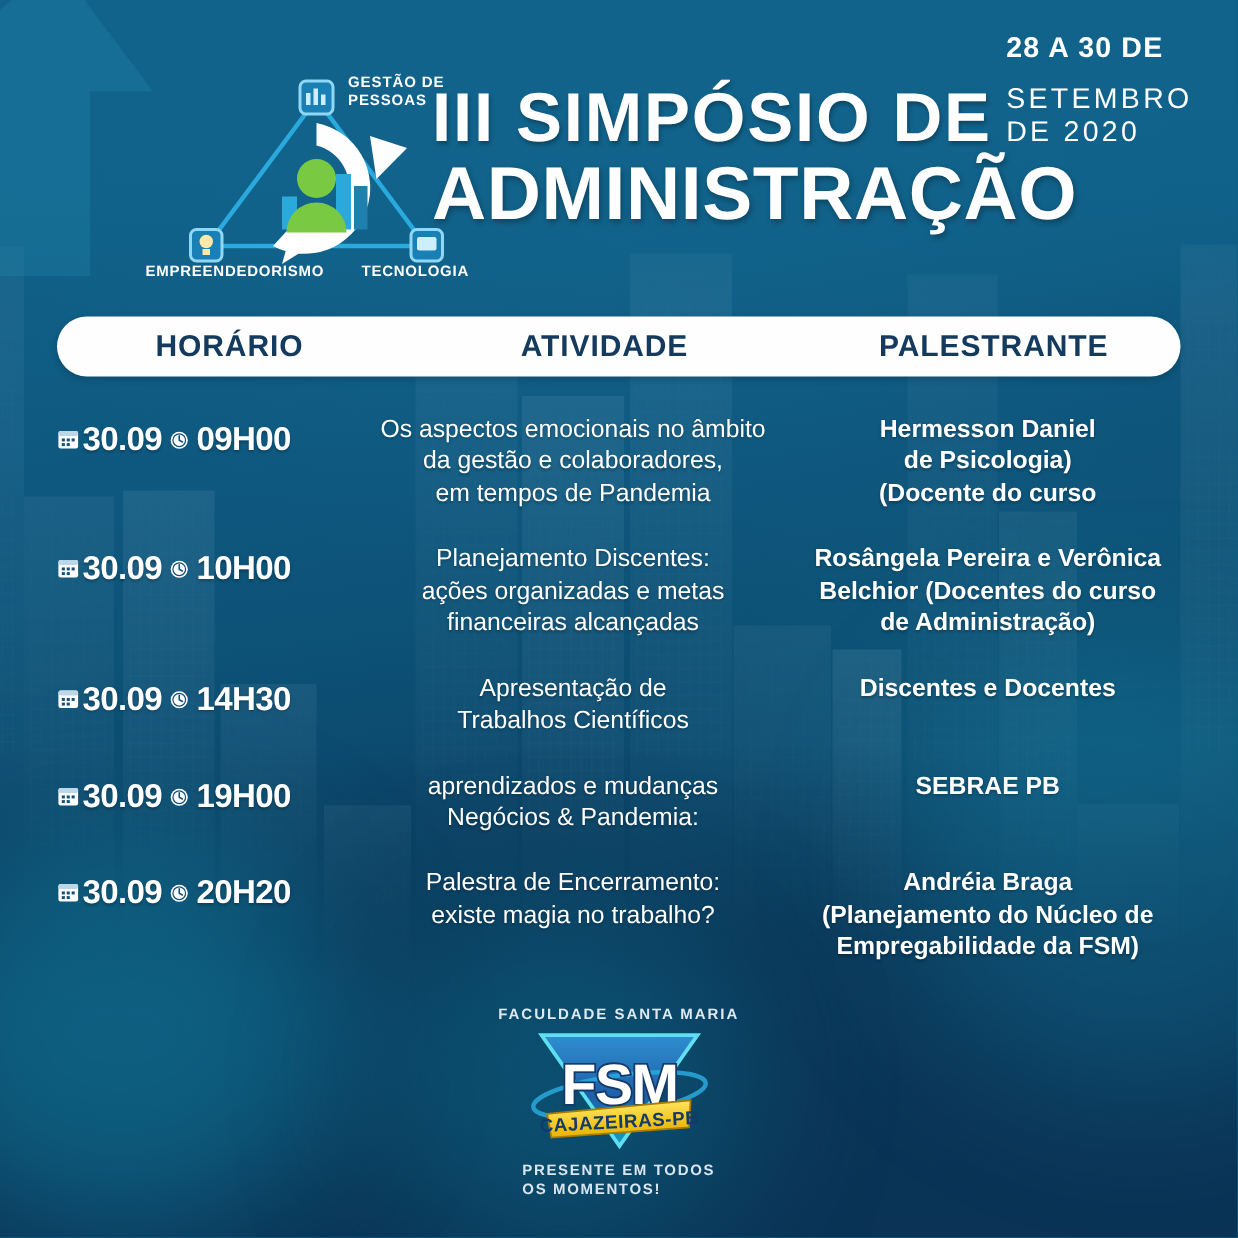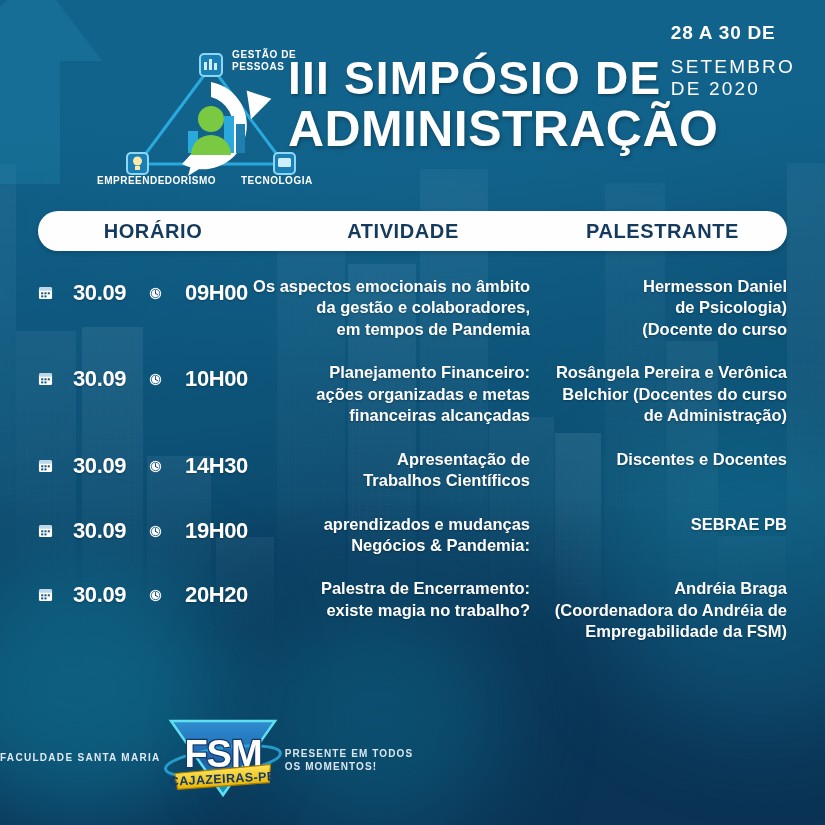--- a/index.html
+++ b/index.html
@@ -49,32 +49,32 @@
   .pill{position:absolute;left:38px;top:211px;width:749px;height:40px;background:#fefefe;border-radius:22px;
         box-shadow:0 2px 5px rgba(0,0,0,.18);display:flex;align-items:center;}
   .pill span{color:#143a5e;font-weight:bold;font-size:20px;letter-spacing:.6px;text-align:center;}
   .ch-1{width:230px;}
   .ch-2{width:270px;}
   .ch-3{width:249px;}
 
   
   .rows{position:absolute;left:38px;top:276px;width:749px;}
   .row{display:flex;align-items:flex-start;margin-bottom:22px;}
-  .c-time{width:196px;flex:0 0 196px;display:flex;align-items:center;gap:20px;color:#fff;
+  .c-time{width:196px;flex:0 0 196px;display:flex;align-items:center;gap:2px;color:#fff;
           font-size:22px;font-weight:bold;letter-spacing:-.4px;padding-top:4px;
           text-shadow:0 1px 2px rgba(0,0,0,.28);}
-  .c-act{width:296px;flex:0 0 296px;text-align:right;color:#fff;font-size:16.5px;font-weight:bold;
+  .c-act{width:296px;flex:0 0 296px;text-align:center;color:#fff;font-size:16.5px;font-weight:normal;
          line-height:1.30;text-shadow:0 1px 2px rgba(0,0,0,.30);}
-  .c-spk{width:257px;flex:0 0 257px;text-align:right;color:#fff;font-size:16.5px;font-weight:bold;
+  .c-spk{width:257px;flex:0 0 257px;text-align:center;color:#fff;font-size:16.5px;font-weight:bold;
          line-height:1.30;text-shadow:0 1px 2px rgba(0,0,0,.30);}
   .ic{flex:0 0 auto;display:inline-block;vertical-align:middle;}
   .dot{margin:0 3px;}
 
   
-  .fsm{position:absolute;left:0;right:0;bottom:24px;display:flex;flex-direction:row;align-items:center;}
+  .fsm{position:absolute;left:0;right:0;bottom:24px;display:flex;flex-direction:column;align-items:center;}
   .fsm-top{color:#dfe9f2;font-size:10px;font-weight:bold;letter-spacing:1.3px;margin-bottom:2px;}
   .fsm-bot{color:#d9e6f0;font-size:10px;font-weight:bold;letter-spacing:1.1px;text-align:left;
            line-height:1.28;margin-top:5px;}
 </style>
 </head>
 <body>
 
 <div id="poster">
 
   <div class="city" id="cityLayer">
@@ -201,21 +201,21 @@
             </svg></span>
           <span>30.09</span>
           <span class="ic dot"><svg width="13" height="13" viewBox="0 0 16 16">
               <circle cx="8" cy="8" r="7" fill="#ffffff"></circle>
               <circle cx="8" cy="8" r="5.2" fill="none" stroke="#12507d" stroke-width="1"></circle>
               <path d="M8 4.4 V8 L10.6 9.4" stroke="#12507d" stroke-width="1.3" fill="none" stroke-linecap="round"></path>
             </svg></span>
           <span>10H00</span>
         </div>
         <div class="c-act">
-          <div>Planejamento Financeiro:</div>
+          <div>Planejamento Discentes:</div>
           <div>ações organizadas e metas</div>
           <div>financeiras alcançadas</div>
         </div>
         <div class="c-spk">
           <div>Rosângela Pereira e Verônica</div>
           <div>Belchior (Docentes do curso</div>
           <div>de Administração)</div>
         </div>
       </div>
       <div class="row">
@@ -290,21 +290,21 @@
               <path d="M8 4.4 V8 L10.6 9.4" stroke="#12507d" stroke-width="1.3" fill="none" stroke-linecap="round"></path>
             </svg></span>
           <span>20H20</span>
         </div>
         <div class="c-act">
           <div>Palestra de Encerramento:</div>
           <div>existe magia no trabalho?</div>
         </div>
         <div class="c-spk">
           <div>Andréia Braga</div>
-          <div>(Coordenadora do Andréia de</div>
+          <div>(Planejamento do Núcleo de</div>
           <div>Empregabilidade da FSM)</div>
         </div>
       </div>
     </div>
 
   <div class="fsm">
     <div class="fsm-top">FACULDADE SANTA MARIA</div>
     <svg width="124" height="86" viewBox="0 0 124 86">
       <defs>
         <linearGradient id="shg" x1="0" y1="0" x2="0" y2="1">

